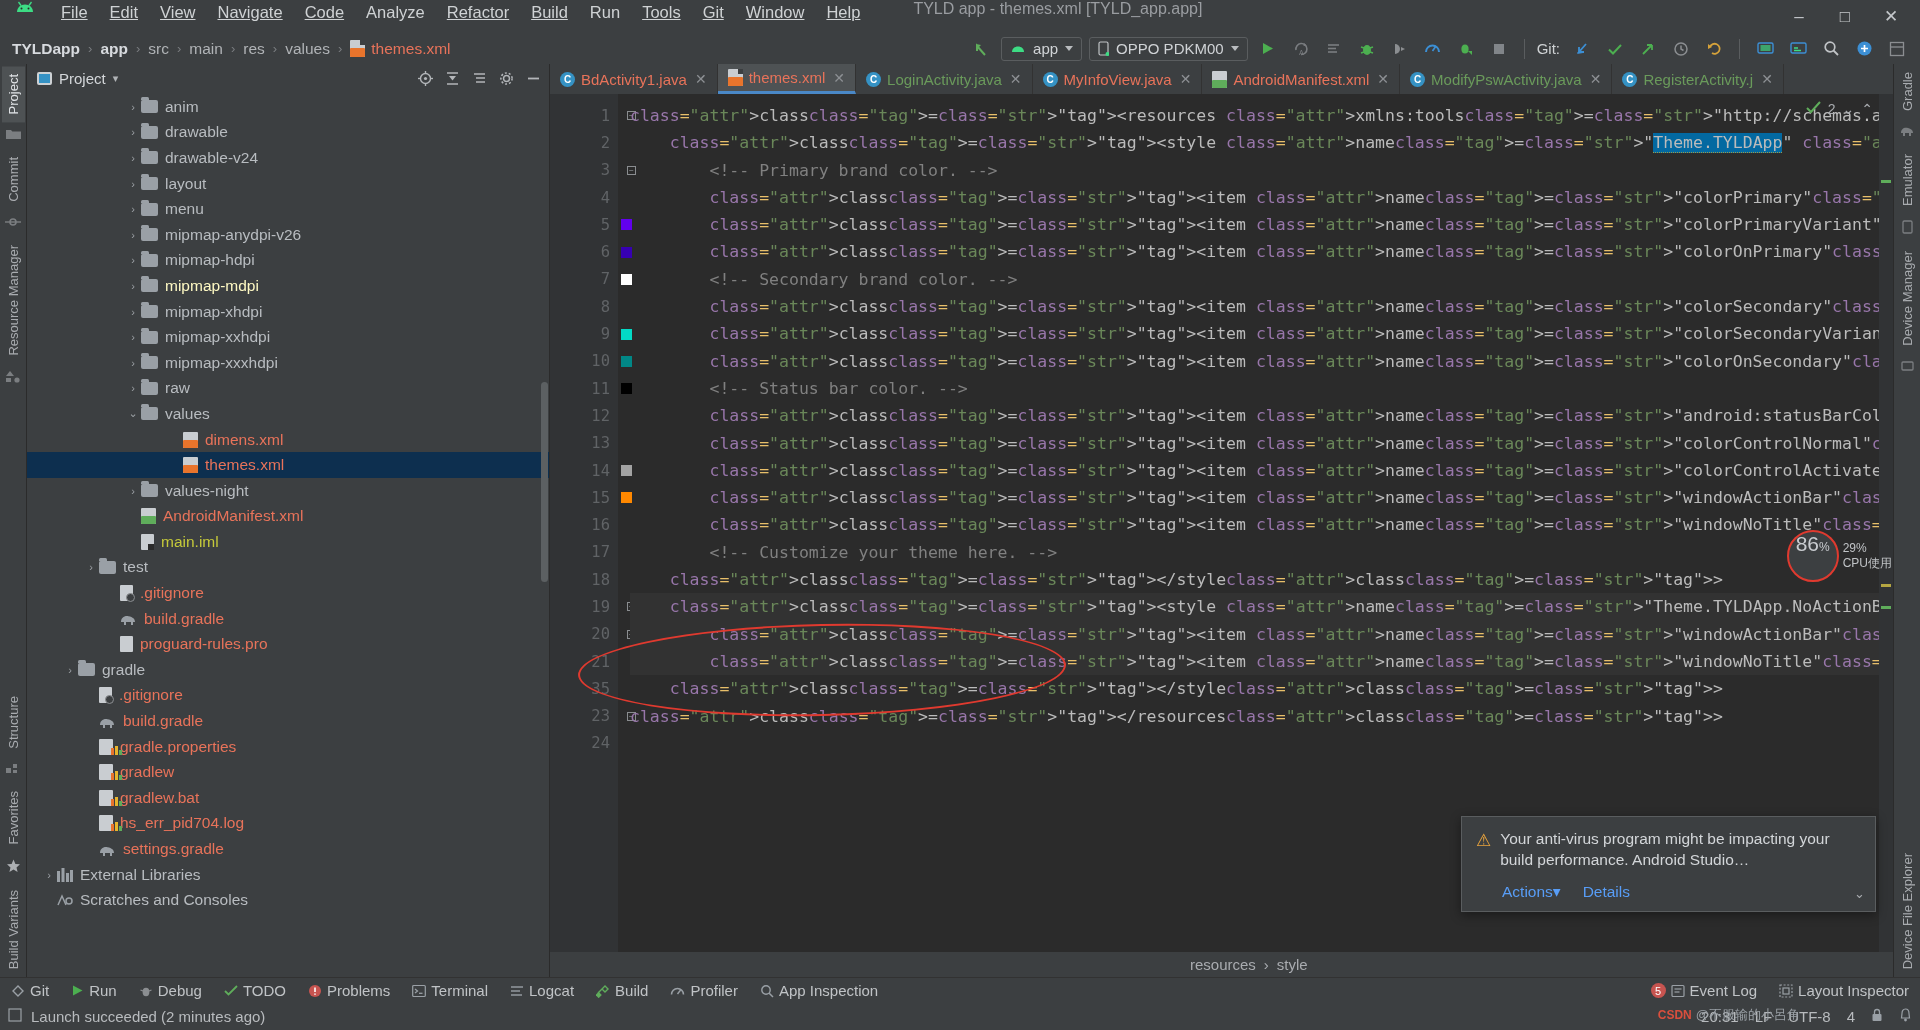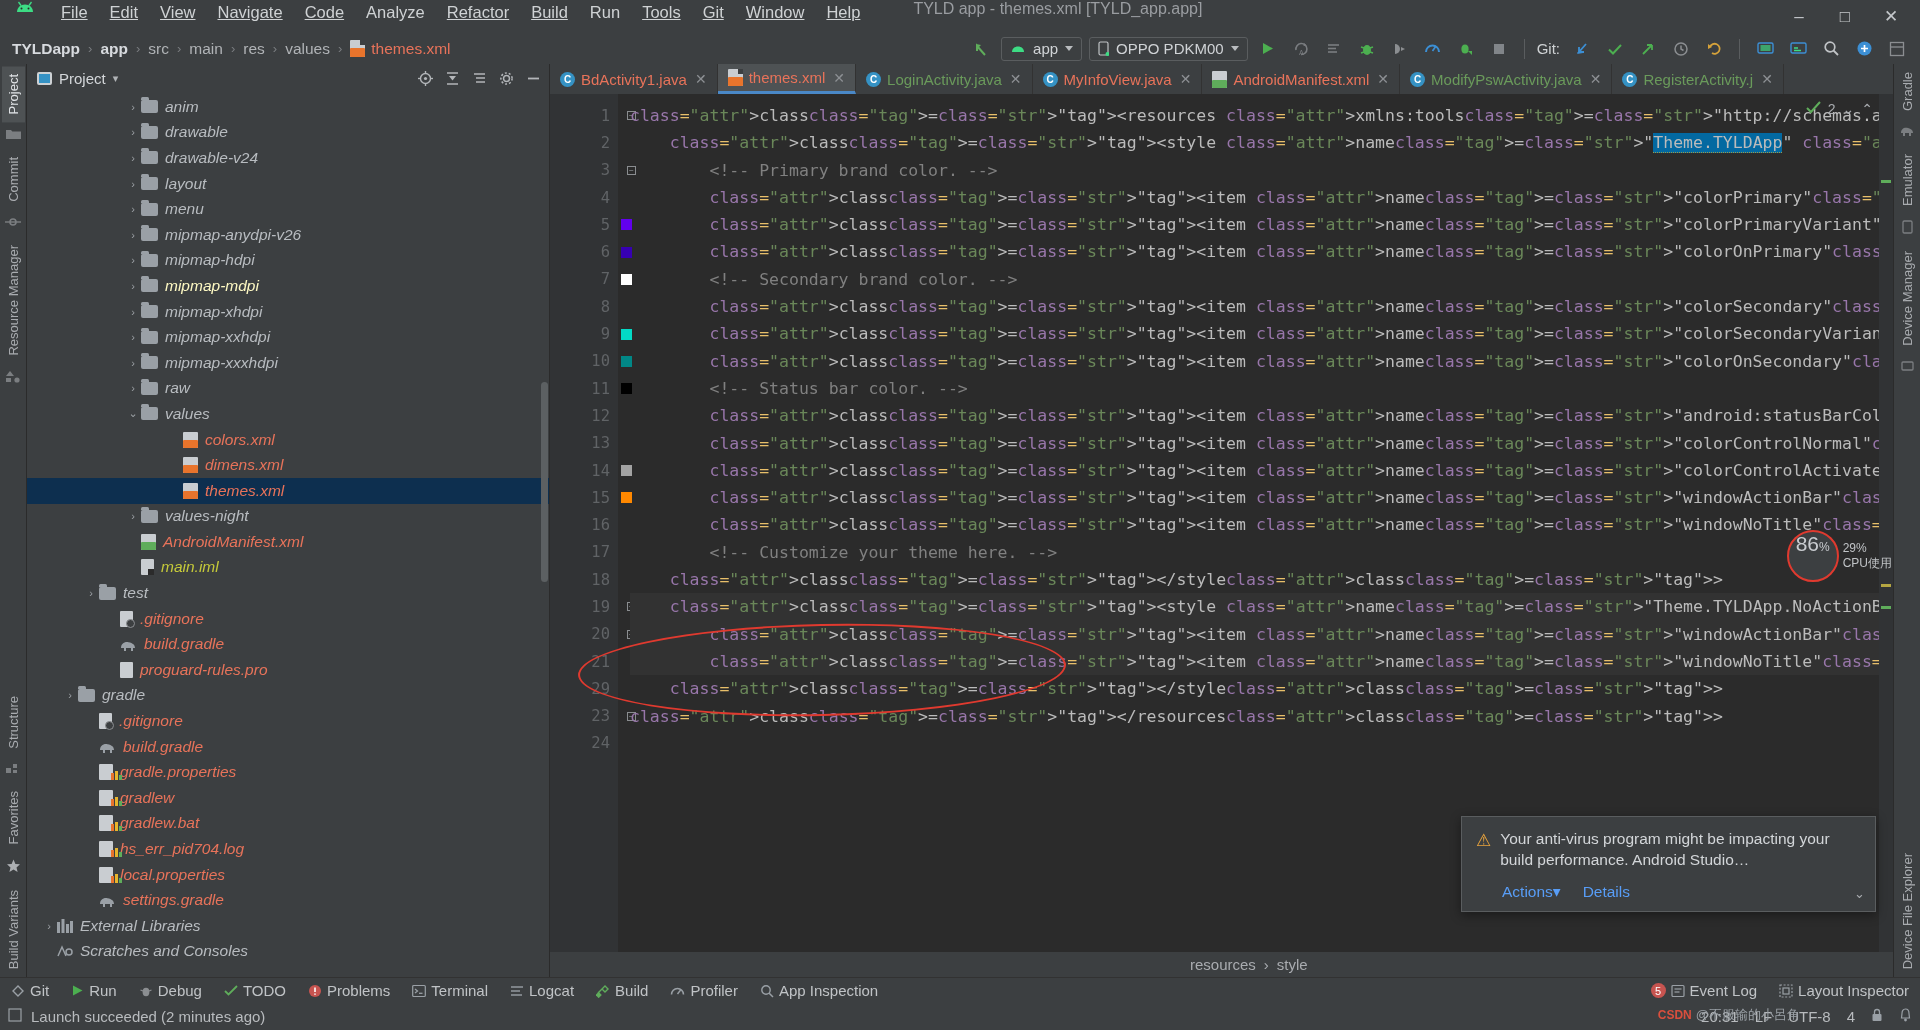--- a/index.html
+++ b/index.html
@@ -81,21 +81,21 @@
   .tree { flex: 1 1 auto; overflow: hidden; position: relative; font-size: 15.5px; padding-top: 2px; }
   .trow { height: 25.6px; display: flex; align-items: center; white-space: nowrap; }
   .trow.sel { background: #0d2f4f; }
   .arrow { width: 16px; display: inline-flex; justify-content: center; align-items: center; color: #9ba0a4; font-size: 11px; flex: 0 0 auto; }
   .arrow.none { visibility: hidden; }
   .folder {
     width: 17px; height: 13px; background: #9aa0a6; border-radius: 1.5px 2px 2px 2px; flex: 0 0 auto;
     position: relative; margin-right: 7px;
   }
   .folder::before { content:""; position:absolute; left:0; top:-3px; width:8px; height:3px; background:#9aa0a6; border-radius:1.5px 1.5px 0 0; }
-  .fname { color: #b8bcc0; font-style: italic; }
+  .fname { color: #b8bcc0; }
   .scroll-v { position: absolute; right: 1px; top: 290px; width: 7px; height: 200px; background: #5c6062; border-radius: 4px; }
 
   
   .editor-area { flex: 1 1 auto; display: flex; flex-direction: column; min-width: 0; background: #2b2b2b; }
   .tabbar { height: 30px; background: #3c3f41; display: flex; align-items: stretch; flex: 0 0 auto; overflow: hidden; }
   .etab { display: flex; align-items: center; gap: 6px; padding: 0 10px; font-size: 15px; border-right: 1px solid #323232; white-space: nowrap; }
   .etab.active { background: #4e5254; border-bottom: 3px solid #4a88c7; }
   .etab .lbl.red { color: #e8735a; }
   .etab .lbl.green { color: #6a9a5b; }
   .etab .x { color: #8d9094; font-size: 14px; margin-left: 2px; }
@@ -535,29 +535,20 @@
             </span>
             <span class="fname" style="color: rgb(184, 188, 192);">values</span>
           </div>
           <div class="trow">
             <span class="arrow none" style="margin-left: 140px;"></span>
             <span style="display: inline-flex; align-items: center; margin-right: 7px;">
               <span style="display:inline-block;width:15px;height:16px;background:#c9cdd1;border-radius:1px;position:relative;">
                 <span style="position:absolute;left:0;bottom:0;width:15px;height:8px;background:#e8742c;border-radius:1px;"></span>
               </span>
             </span>
-            <span class="fname" style="color: rgb(232, 115, 90);">colors.xml</span>
-          </div>
-          <div class="trow">
-            <span class="arrow none" style="margin-left: 140px;"></span>
-            <span style="display: inline-flex; align-items: center; margin-right: 7px;">
-              <span style="display:inline-block;width:15px;height:16px;background:#c9cdd1;border-radius:1px;position:relative;">
-                <span style="position:absolute;left:0;bottom:0;width:15px;height:8px;background:#e8742c;border-radius:1px;"></span>
-              </span>
-            </span>
             <span class="fname" style="color: rgb(232, 115, 90);">dimens.xml</span>
           </div>
           <div class="trow sel">
             <span class="arrow none" style="margin-left: 140px;"></span>
             <span style="display: inline-flex; align-items: center; margin-right: 7px;">
               <span style="display:inline-block;width:15px;height:16px;background:#c9cdd1;border-radius:1px;position:relative;">
                 <span style="position:absolute;left:0;bottom:0;width:15px;height:8px;background:#e8742c;border-radius:1px;"></span>
               </span>
             </span>
             <span class="fname" style="color: rgb(232, 115, 90);">themes.xml</span>
@@ -680,31 +671,20 @@
           <div class="trow">
             <span class="arrow none" style="margin-left: 56px;"></span>
             <span style="display: inline-flex; align-items: center; margin-right: 7px;">
               <span style="display:inline-block;width:14px;height:16px;background:#c9cdd1;border-radius:1px;position:relative;">
                 <span style="position:absolute;right:-1px;bottom:0;width:3px;height:7px;background:#e8742c;"></span>
                 <span style="position:absolute;right:-5px;bottom:0;width:3px;height:9px;background:#e8b42c;"></span>
                 <span style="position:absolute;right:-9px;bottom:0;width:3px;height:5px;background:#5fad5b;"></span>
               </span>
             </span>
             <span class="fname" style="color: rgb(232, 115, 90);">hs_err_pid704.log</span>
-          </div>
-          <div class="trow">
-            <span class="arrow none" style="margin-left: 56px;"></span>
-            <span style="display: inline-flex; align-items: center; margin-right: 7px;">
-              <span style="display:inline-block;width:14px;height:16px;background:#c9cdd1;border-radius:1px;position:relative;">
-                <span style="position:absolute;right:-1px;bottom:0;width:3px;height:7px;background:#e8742c;"></span>
-                <span style="position:absolute;right:-5px;bottom:0;width:3px;height:9px;background:#e8b42c;"></span>
-                <span style="position:absolute;right:-9px;bottom:0;width:3px;height:5px;background:#5fad5b;"></span>
-              </span>
-            </span>
-            <span class="fname" style="color: rgb(232, 115, 90);">local.properties</span>
           </div>
           <div class="trow">
             <span class="arrow none" style="margin-left: 56px;"></span>
             <span style="display: inline-flex; align-items: center; margin-right: 7px;">
               <span style="display:inline-block;width:17px;height:13px;position:relative;"><svg width="17" height="13" viewBox="0 0 17 13">
                   <path d="M1 9 C1 5 4 2.5 8.5 3.2 C13 4 15 6 15 9 L13 9 L13 12 L11 12 L11 9 L6 9 L6 12 L4 12 L4 9 Z" fill="#9aa0a6"></path>
                 </svg></span>
             </span>
             <span class="fname" style="color: rgb(232, 115, 90);">settings.gradle</span>
           </div>
@@ -787,21 +767,21 @@
             <div class="gline">12</div>
             <div class="gline">13</div>
             <div class="gline">14<span class="swatch" style="background: rgb(163, 163, 163);"></span></div>
             <div class="gline">15<span class="swatch" style="background: rgb(255, 136, 0);"></span></div>
             <div class="gline">16</div>
             <div class="gline">17</div>
             <div class="gline">18</div>
             <div class="gline">19<span class="fold">−</span></div>
             <div class="gline">20<span class="fold">−</span></div>
             <div class="gline">21</div>
-            <div class="gline">29</div>
+            <div class="gline">35</div>
             <div class="gline">23<span class="fold">−</span></div>
             <div class="gline">24</div>
           </div>
         <div class="code" id="code">
             <div class="cline"><span <span="" class="attr">class</span><span class="tag">=</span><span class="str">"attr"</span>&gt;class<span <span="" class="attr">class</span><span class="tag">=</span><span class="str">"tag"</span>&gt;=<span <span="" class="attr">class</span><span class="tag">=</span><span class="str">"str"</span>&gt;"tag"&gt;&lt;resources <span <span="" class="attr">class</span><span class="tag">=</span><span class="str">"attr"</span>&gt;xmlns:tools<span <span="" class="attr">class</span><span class="tag">=</span><span class="str">"tag"</span>&gt;=<span <span="" class="attr">class</span><span class="tag">=</span><span class="str">"str"</span>&gt;"http://schemas.android.com/tools"&gt;class&gt;=&gt;"tag"&gt;&gt;</div>
             <div class="cline">    <span <span="" class="attr">class</span><span class="tag">=</span><span class="str">"attr"</span>&gt;class<span <span="" class="attr">class</span><span class="tag">=</span><span class="str">"tag"</span>&gt;=<span <span="" class="attr">class</span><span class="tag">=</span><span class="str">"str"</span>&gt;"tag"&gt;&lt;style <span <span="" class="attr">class</span><span class="tag">=</span><span class="str">"attr"</span>&gt;name<span <span="" class="attr">class</span><span class="tag">=</span><span class="str">"tag"</span>&gt;=<span <span="" class="attr">class</span><span class="tag">=</span><span class="str">"str"</span>&gt;"<span class="hlname">Theme.TYLDApp</span>" <span <span="" class="attr">class</span><span class="tag">=</span><span class="str">"attr"</span>&gt;parent&gt;=&gt;"Theme.MaterialComponents.DayNight.DarkActionBar.Bridge"&gt;class&gt;=&gt;"tag"&gt;&gt;</div>
             <div class="cline"><span class="cmt">        &lt;!-- Primary brand color. --&gt;</span></div>
             <div class="cline">        <span <span="" class="attr">class</span><span class="tag">=</span><span class="str">"attr"</span>&gt;class<span <span="" class="attr">class</span><span class="tag">=</span><span class="str">"tag"</span>&gt;=<span <span="" class="attr">class</span><span class="tag">=</span><span class="str">"str"</span>&gt;"tag"&gt;&lt;item <span <span="" class="attr">class</span><span class="tag">=</span><span class="str">"attr"</span>&gt;name<span <span="" class="attr">class</span><span class="tag">=</span><span class="str">"tag"</span>&gt;=<span <span="" class="attr">class</span><span class="tag">=</span><span class="str">"str"</span>&gt;"colorPrimary"<span <span="" class="attr">class</span><span class="tag">=</span><span class="str">"attr"</span>&gt;class&gt;=&gt;"tag"&gt;&gt;@color/purple_500&gt;class&gt;=&gt;"tag"&gt;&lt;/item&gt;class&gt;=&gt;"tag"&gt;&gt;</div>
             <div class="cline">        <span <span="" class="attr">class</span><span class="tag">=</span><span class="str">"attr"</span>&gt;class<span <span="" class="attr">class</span><span class="tag">=</span><span class="str">"tag"</span>&gt;=<span <span="" class="attr">class</span><span class="tag">=</span><span class="str">"str"</span>&gt;"tag"&gt;&lt;item <span <span="" class="attr">class</span><span class="tag">=</span><span class="str">"attr"</span>&gt;name<span <span="" class="attr">class</span><span class="tag">=</span><span class="str">"tag"</span>&gt;=<span <span="" class="attr">class</span><span class="tag">=</span><span class="str">"str"</span>&gt;"colorPrimaryVariant"<span <span="" class="attr">class</span>&gt;class&gt;=&gt;"tag"&gt;&gt;@color/purple_700&gt;class&gt;=&gt;"tag"&gt;&lt;/item&gt;class&gt;=&gt;"tag"&gt;&gt;</div>
             <div class="cline">        <span <span="" class="attr">class</span><span class="tag">=</span><span class="str">"attr"</span>&gt;class<span <span="" class="attr">class</span><span class="tag">=</span><span class="str">"tag"</span>&gt;=<span <span="" class="attr">class</span><span class="tag">=</span><span class="str">"str"</span>&gt;"tag"&gt;&lt;item <span <span="" class="attr">class</span><span class="tag">=</span><span class="str">"attr"</span>&gt;name<span <span="" class="attr">class</span><span class="tag">=</span><span class="str">"tag"</span>&gt;=<span <span="" class="attr">class</span><span class="tag">=</span><span class="str">"str"</span>&gt;"colorOnPrimary"<span <span="" class="attr">class</span><span class="tag">=</span><span class="str">"attr"</span>&gt;class&gt;=&gt;"tag"&gt;&gt;@color/white&gt;class&gt;=&gt;"tag"&gt;&lt;/item&gt;class&gt;=&gt;"tag"&gt;&gt;</div>

